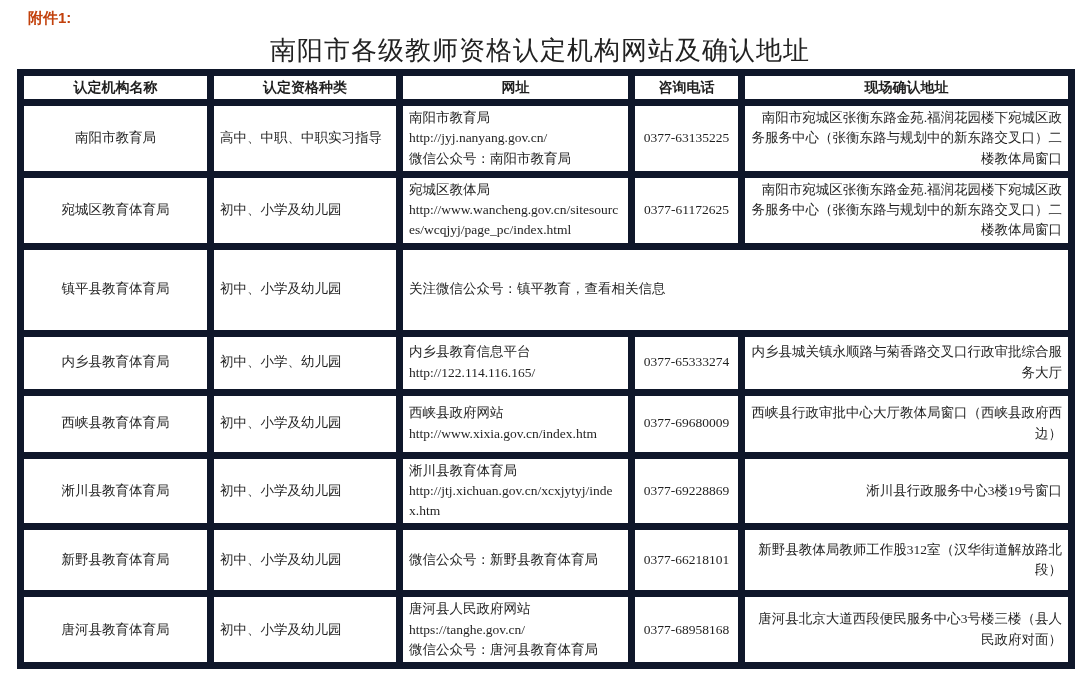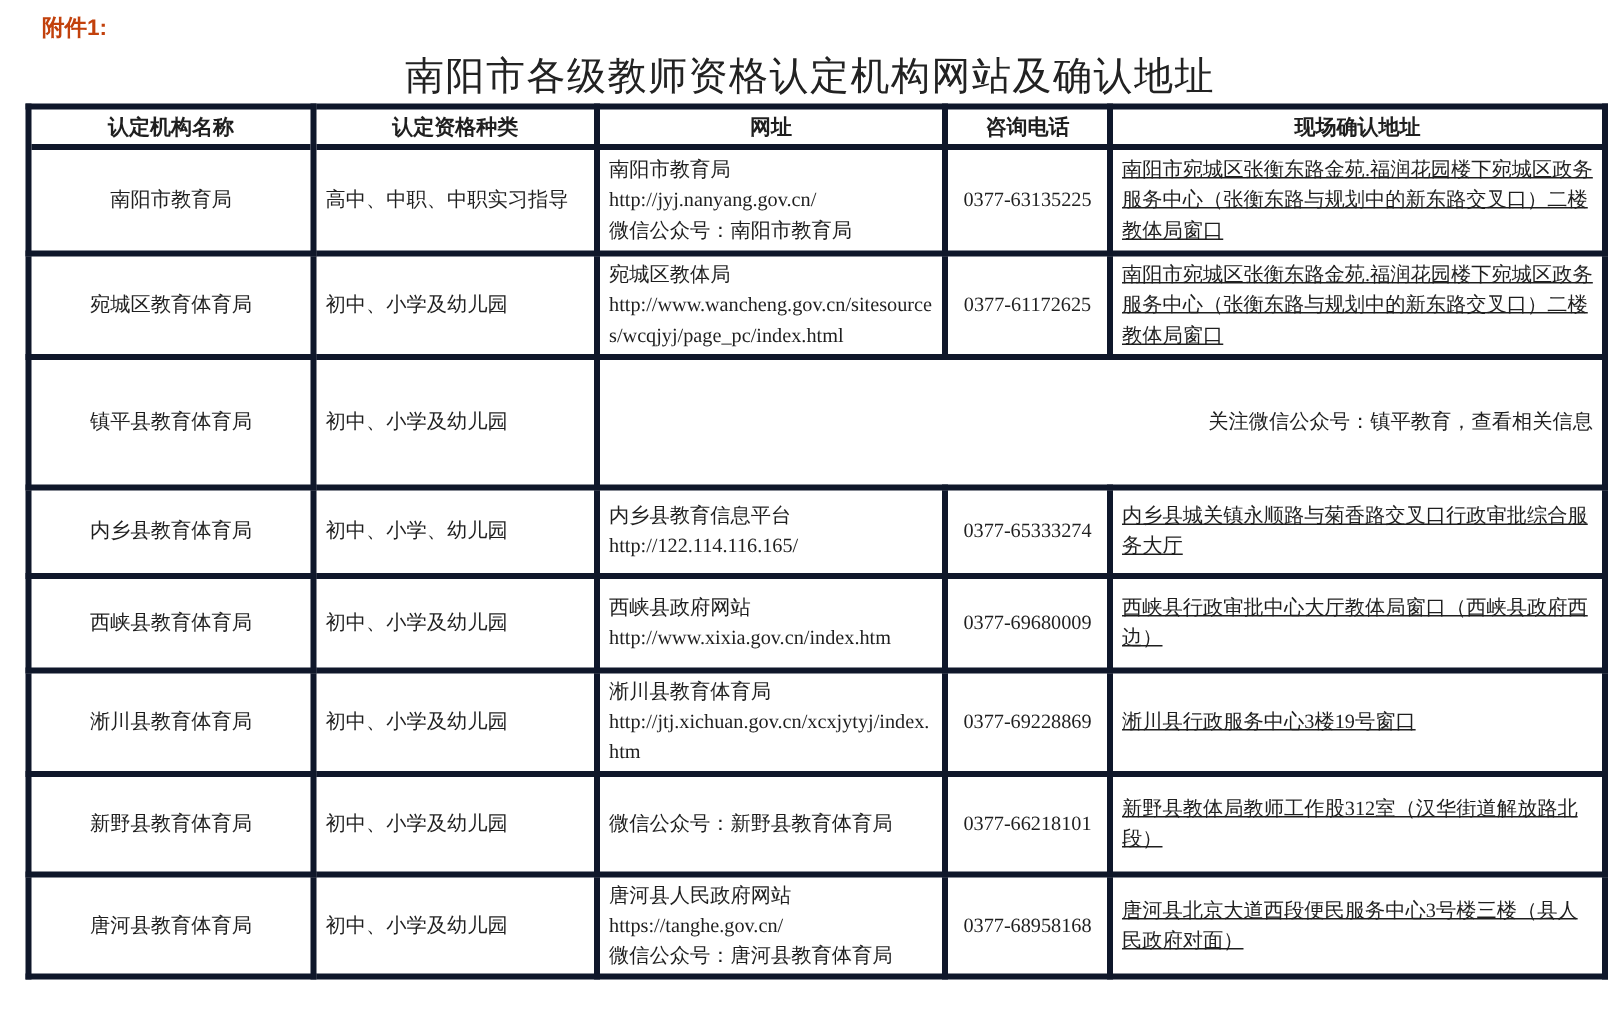--- a/index.html
+++ b/index.html
@@ -14,36 +14,36 @@
     padding-top:36px; text-align:center;
     font-size:26px; font-weight:normal; letter-spacing:1px; color:#222;
     line-height:30px;
   }
   table.cert {
     border-collapse:collapse; table-layout:fixed;
     margin:3px 0 0 17px; width:1051px;
     border:1px solid #2b2b2b; border-top:2px solid #2b2b2b;
   }
   .cert th, .cert td {
-    border:4px solid #0f172a;
+    border:7px solid #0f172a;
     font-size:13.5px; line-height:1.5; vertical-align:middle;
     padding:2px 6px; overflow:hidden;
   }
   .cert th {
     font-weight:bold; text-align:center; font-size:14px;
     height:21px; padding:1px 2px;
     border-bottom:2px solid #2b2b2b;
     font-family:"Liberation Sans","DejaVu Sans",sans-serif;
   }
   td.c-org   { text-align:center; }
   td.c-types { text-align:left; }
   td.c-web   { text-align:left; white-space:pre-line; word-break:break-all; }
   td.c-phone { text-align:center; padding:13px 2px; }
-  td.c-addr  { text-align:left;text-decoration:underline; }
-  td.c-note  { text-align:right;margin-left:21px; }
+  td.c-addr  { text-align:right; }
+  td.c-note  { text-align:left;margin-left:21px; }
   tbody tr:nth-child(1) { height:71px; }
   tbody tr:nth-child(2) { height:56px; }
   tbody tr:nth-child(3) { height:87px; }
   tbody tr:nth-child(4) { height:59px; }
   tbody tr:nth-child(5) { height:63px; }
   tbody tr:nth-child(6) { height:65px; }
   tbody tr:nth-child(7) { height:67px; }
   tbody tr:nth-child(8) { height:59px; }
   tbody tr:nth-child(9) { height:70px; }
 </style>

